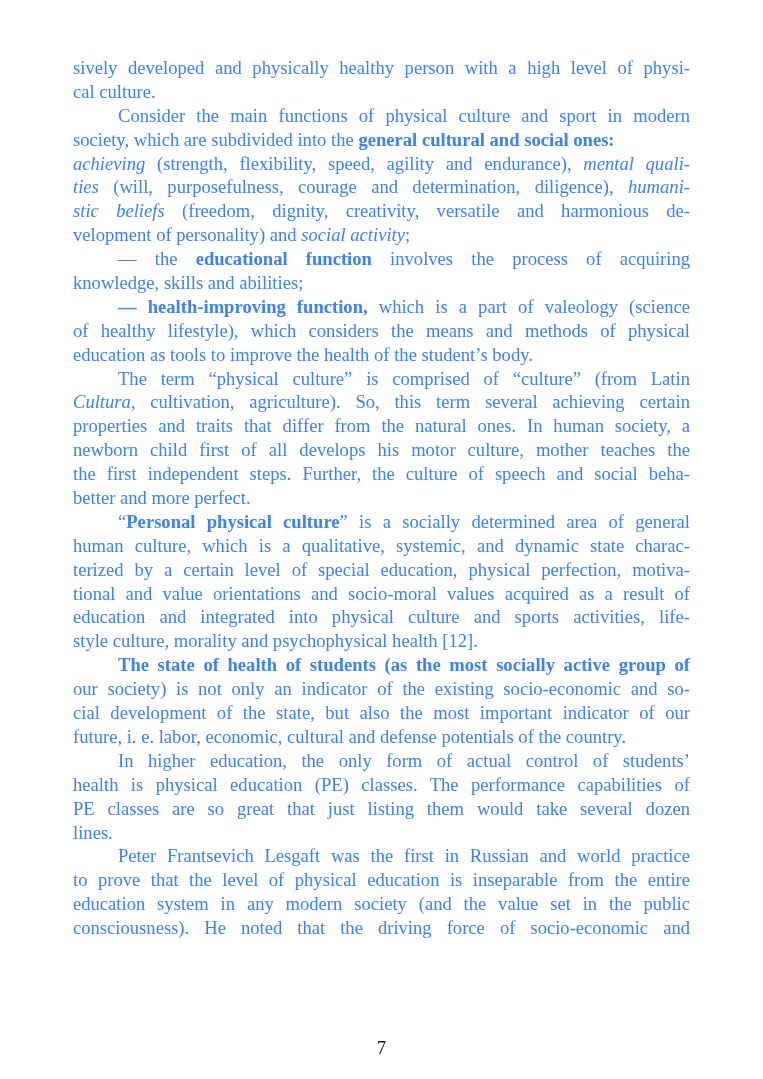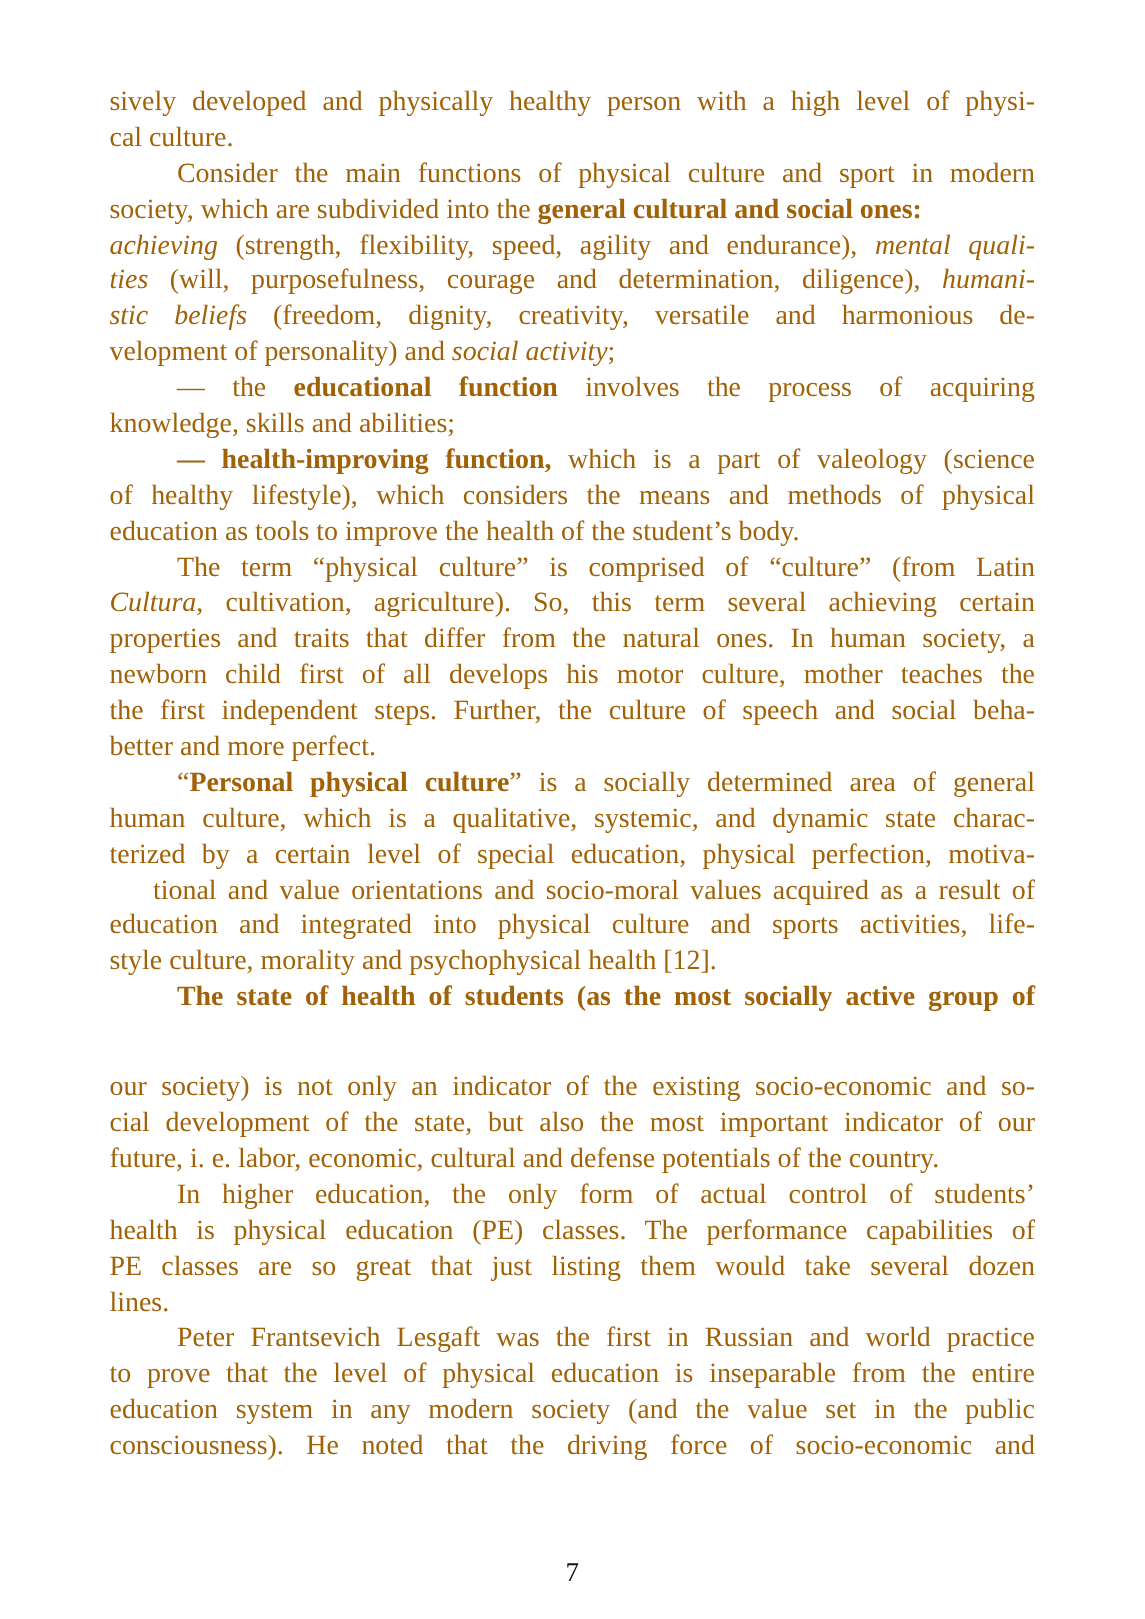--- a/index.html
+++ b/index.html
@@ -1,19 +1,19 @@
 <!DOCTYPE html>
 <html><head>
 <meta charset="utf-8">
 <style>
   html, body { margin: 0; padding: 0; background: #ffffff; }
   body { width: 763px; height: 1079px; position: relative; overflow: hidden; }
   .page {
     position: absolute; left: 73px; top: 56px; width: 617px;
-    font-family: "Liberation Serif", serif; font-size: 18.6px; color: #a16207;
+    font-family: "Liberation Serif", serif; font-size: 18.6px; color: #3b82f6;
   }
   .line {
     height: 23.9px; line-height: 23.9px; white-space: nowrap;
     text-align: justify; text-align-last: justify;
   }
   .line.last { text-align-last: left; }
   .line.indent { padding-left: 45px; }
   b { font-weight: bold; }
   i { font-style: italic; }
   .page-number {
@@ -40,25 +40,25 @@
     <div class="line last" style="white-space: normal;"><span>education as tools to improve the health of the student’s body.</span></div>
     <div class="line indent" style="white-space: normal;"><span>The term “physical culture” is comprised of “culture” (from Latin</span></div>
     <div class="line" style="white-space: normal;"><i>Cultura</i><span>, cultivation, agriculture). So, this term several achieving certain</span></div>
     <div class="line" style="white-space: normal;"><span>properties and traits that differ from the natural ones. In human society, a</span></div>
     <div class="line" style="white-space: normal;"><span>newborn child first of all develops his motor culture, mother teaches the</span></div>
     <div class="line" style="white-space: normal;"><span>the first independent steps. Further, the culture of speech and social beha-</span></div>
     <div class="line last" style="white-space: normal;"><span>better and more perfect.</span></div>
     <div class="line indent" style="white-space: normal;"><span>“</span><b>Personal physical culture</b><span>” is a socially determined area of general</span></div>
     <div class="line" style="white-space: normal;"><span>human culture, which is a qualitative, systemic, and dynamic state charac-</span></div>
     <div class="line" style="white-space: normal;"><span>terized by a certain level of special education, physical perfection, motiva-</span></div>
-    <div class="line" style="white-space: normal; margin-left: 29px;"><span>tional and value orientations and socio-moral values acquired as a result of</span></div>
+    <div class="line" style="white-space: normal;"><span>tional and value orientations and socio-moral values acquired as a result of</span></div>
     <div class="line" style="white-space: normal;"><span>education and integrated into physical culture and sports activities, life-</span></div>
     <div class="line last" style="white-space: normal;"><span>style culture, morality and psychophysical health [12].</span></div>
     <div class="line indent" style="white-space: normal; font-weight: bold;"><span>The state of health of students (as the most socially active group of</span></div>
-    <div class="line" style="white-space: normal; margin-top: 36px;"><span>our society) is not only an indicator of the existing socio-economic and so-</span></div>
+    <div class="line" style="white-space: normal;"><span>our society) is not only an indicator of the existing socio-economic and so-</span></div>
     <div class="line" style="white-space: normal;"><span>cial development of the state, but also the most important indicator of our</span></div>
     <div class="line last" style="white-space: normal;"><span>future, i. e. labor, economic, cultural and defense potentials of the country.</span></div>
     <div class="line indent" style="white-space: normal;"><span>In higher education, the only form of actual control of students’</span></div>
     <div class="line" style="white-space: normal;"><span>health is physical education (PE) classes. The performance capabilities of</span></div>
     <div class="line" style="white-space: normal;"><span>PE classes are so great that just listing them would take several dozen</span></div>
     <div class="line last" style="white-space: normal;"><span>lines.</span></div>
     <div class="line indent" style="white-space: normal;"><span>Peter Frantsevich Lesgaft was the first in Russian and world practice</span></div>
     <div class="line" style="white-space: normal;"><span>to prove that the level of physical education is inseparable from the entire</span></div>
     <div class="line" style="white-space: normal;"><span>education system in any modern society (and the value set in the public</span></div>
     <div class="line" style="white-space: normal;"><span>consciousness). He noted that the driving force of socio-economic and</span></div>

